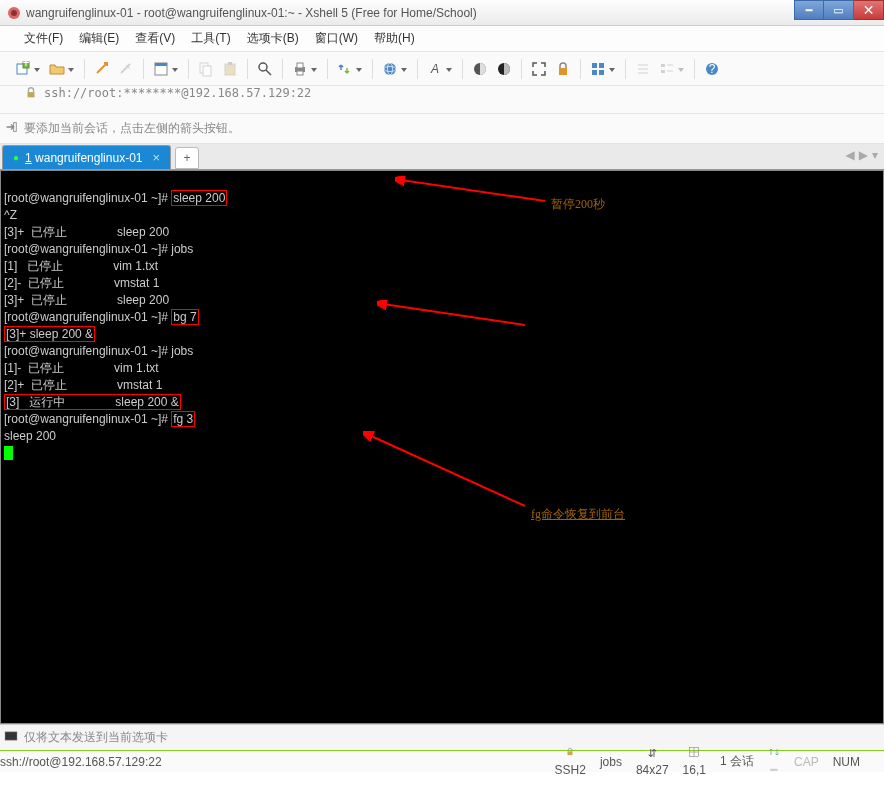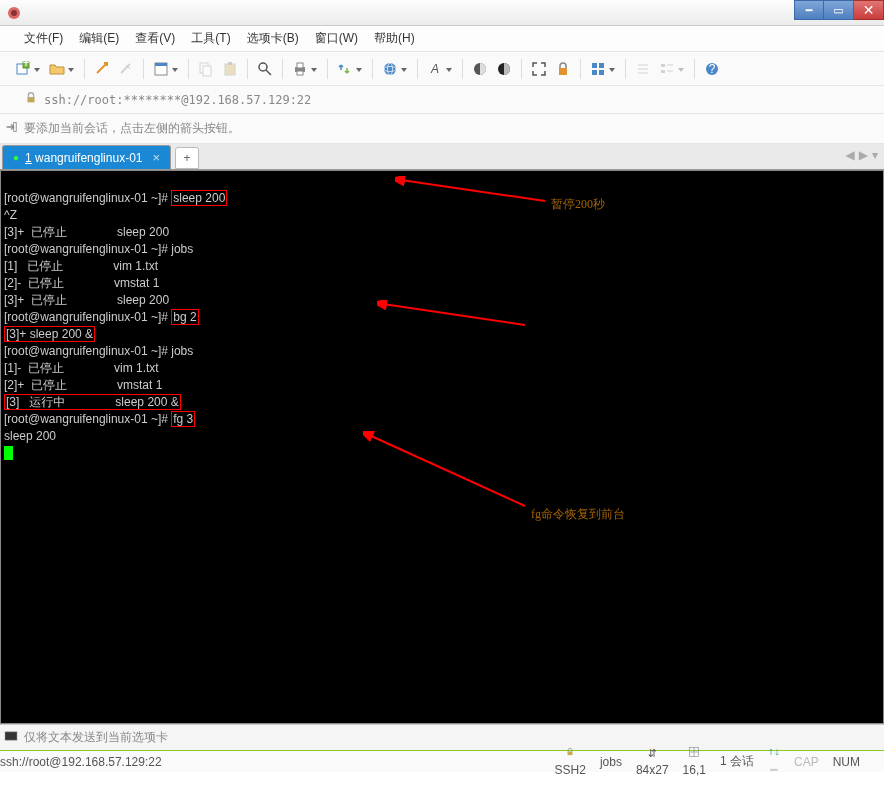--- a/index.html
+++ b/index.html
@@ -21,21 +21,21 @@
 
 
 .toolbar { height:34px; background:#fafafa; display:flex; align-items:center; padding-left:12px; border-bottom:1px solid #e5e5e5; gap:2px; position:relative; }
 .tbtn { width:22px; height:22px; display:flex; align-items:center; justify-content:center; color:#555; border-radius:2px; position:relative; }
 .tbtn svg { width:16px; height:16px; }
 .tbtn.drop::after { content:""; border-left:3px solid transparent; border-right:3px solid transparent; border-top:4px solid #666; position:absolute; right:-6px; top:10px; }
 .tbtn.drop { margin-right:10px; }
 .sep { width:1px; height:20px; background:#ddd; margin:0 4px; }
 
 
-.addrbar { height:28px; background:#fafafa; display:flex; align-items:center; padding-left:12px; border-bottom:1px solid #e5e5e5; color:#888; gap:6px; }
+.addrbar { height:28px; background:#fafafa; display:flex; padding-left:12px; border-bottom:1px solid #e5e5e5; color:#888; gap:6px; }
 .addr-text { font-family: Consolas, monospace; font-size:12px; color:#888; }
 
 
 .hintbar { height:30px; background:#fafafa; display:flex; align-items:center; padding-left:4px; border-bottom:1px solid #e5e5e5; color:#888; gap:6px; }
 
 
 .tabbar { height:26px; background:#eaeaea; display:flex; align-items:flex-end; border-bottom:1px solid #999; position:relative; }
 .tab { height:24px; padding:0 10px; display:flex; align-items:center; gap:6px; border:1px solid #999; border-bottom:none; background:#1a88d4; color:#fff; margin-left:2px; border-radius:3px 3px 0 0; font-size:12px; }
 .tab .dot { color:#2cff3a; font-size:10px; }
 .tab .underline { text-decoration: underline; }
@@ -63,20 +63,21 @@
 </head>
 <body>
 
 <div class="titlebar">
   <span class="titlebar-icon">
     <svg viewBox="0 0 16 16">
         <circle cx="8" cy="8" r="6" fill="#d66"></circle>
         <circle cx="8" cy="8" r="3" fill="#833"></circle>
       </svg>
   </span>
+  <span class="titlebar-text">wangruifenglinux-01 - root@wangruifenglinux-01:~ - Xshell 5 (Free for Home/School)</span>
   <div class="winbtns">
     <div class="winbtn min">━</div>
     <div class="winbtn max">▭</div>
     <div class="winbtn close">✕</div>
   </div>
 </div>
 
 <div class="menubar">
   <span>文件(F)</span>
   <span>编辑(E)</span>
@@ -259,21 +260,21 @@
 </div>
 
 <div class="terminal">
 <span><span>[root@wangruifenglinux-01 ~]# </span><span class="redbox">sleep 200</span></span>
 <span>^Z</span>
 <span>[3]+  已停止               sleep 200</span>
 <span><span>[root@wangruifenglinux-01 ~]# </span><span>jobs</span></span>
 <span>[1]   已停止               vim 1.txt</span>
 <span>[2]-  已停止               vmstat 1</span>
 <span>[3]+  已停止               sleep 200</span>
-<span><span>[root@wangruifenglinux-01 ~]# </span><span class="redbox">bg 2</span></span>
+<span><span>[root@wangruifenglinux-01 ~]# </span><span class="redbox">bg 7</span></span>
 <span><span class="redbox">[3]+ sleep 200 &amp;</span></span>
 <span><span>[root@wangruifenglinux-01 ~]# </span><span>jobs</span></span>
 <span>[1]-  已停止               vim 1.txt</span>
 <span>[2]+  已停止               vmstat 1</span>
 <span><span class="redbox">[3]   运行中               sleep 200 &amp;</span></span>
 <span><span>[root@wangruifenglinux-01 ~]# </span><span class="redbox">fg 3</span></span>
 <span>sleep 200</span>
 <span class="cursor"></span>
 
 
@@ -287,21 +288,21 @@
     </svg>
 <div class="annot" style="left:550px; top:25px;">暂停200秒</div>
 
 <svg class="arrow" style="left:376px; top:129px;" width="156" height="30">
       <line x1="148" y1="25" x2="6" y2="4" stroke="red" stroke-width="2" marker-end="url(#ah1)"></line>
     </svg>
 
 <svg class="arrow" style="left:362px; top:260px;" width="170" height="80">
       <line x1="162" y1="75" x2="6" y2="4" stroke="red" stroke-width="2" marker-end="url(#ah1)"></line>
     </svg>
-<div class="annot" style="left:530px; top:335px;">fg命令恢复到前台</div>
+<div class="annot" style="left:530px; top:335px;text-decoration:underline;">fg命令恢复到前台</div>
 </div>
 
 <div class="inputrow">
   <span><svg width="14" height="14" viewBox="0 0 16 16">
         <rect x="1" y="3" width="14" height="10" fill="#555"></rect>
         <rect x="2" y="4" width="12" height="8" fill="#333"></rect>
       </svg></span>
   <span>仅将文本发送到当前选项卡</span>
 </div>
 

